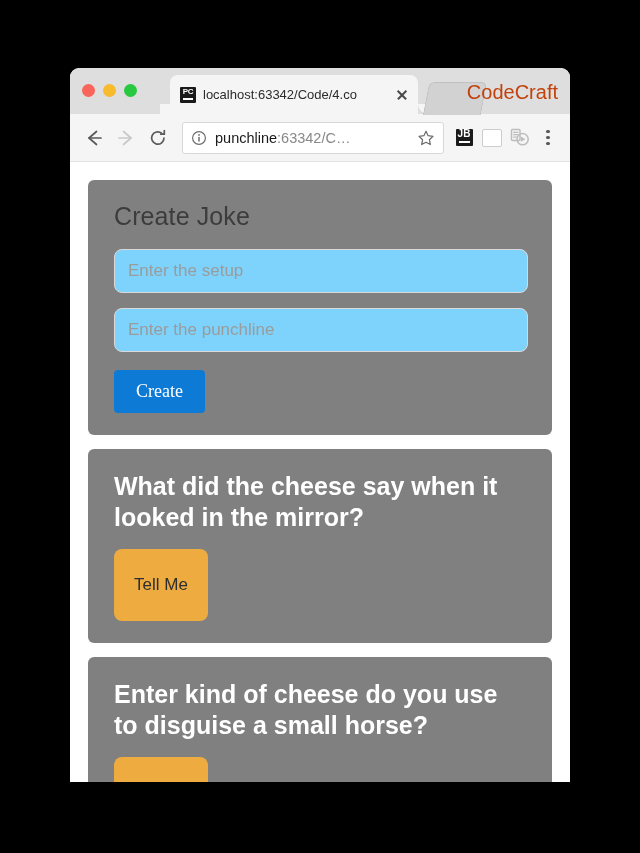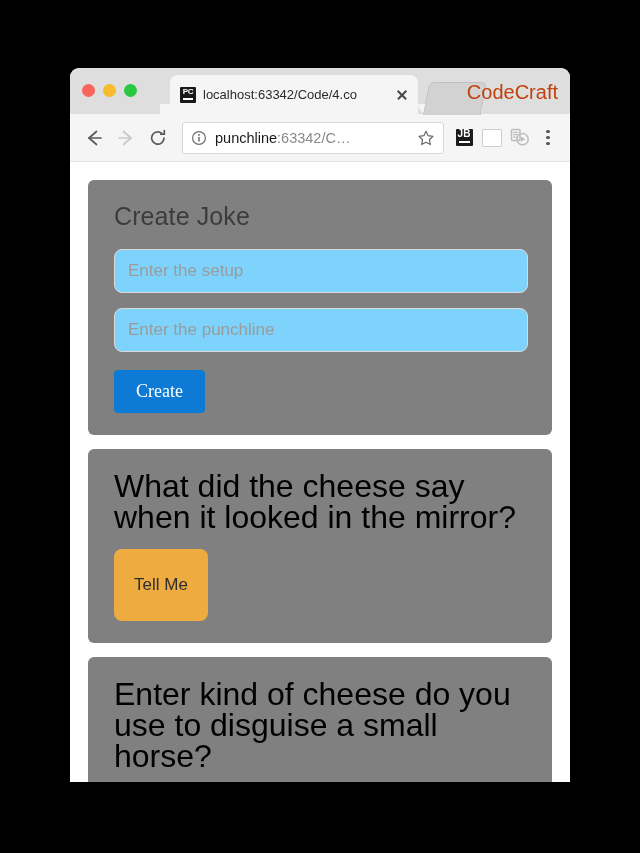--- a/index.html
+++ b/index.html
@@ -287,25 +287,25 @@
     font-size: 18px;
     font-family: Liberation Serif, serif;
     padding: 11px 22px;
     cursor: pointer;
     margin-top: 3px;
     display: inline-block;
     text-align: center;
   }
 
   .joke-question {
-    font-size: 32px;
+    font-size: 25px;
     line-height: 31px;
-    color: #000000;
+    color: #ffffff;
     margin: 0 0 16px 0;
-    font-weight: normal;
+    font-weight: bold;
     max-width: 410px;
   }
 
   .btn-tell {
     background: #eeab3f;
     color: #2e2e2e;
     border: none;
     border-radius: 8px;
     font-size: 17px;
     font-family: "Liberation Sans", sans-serif;

